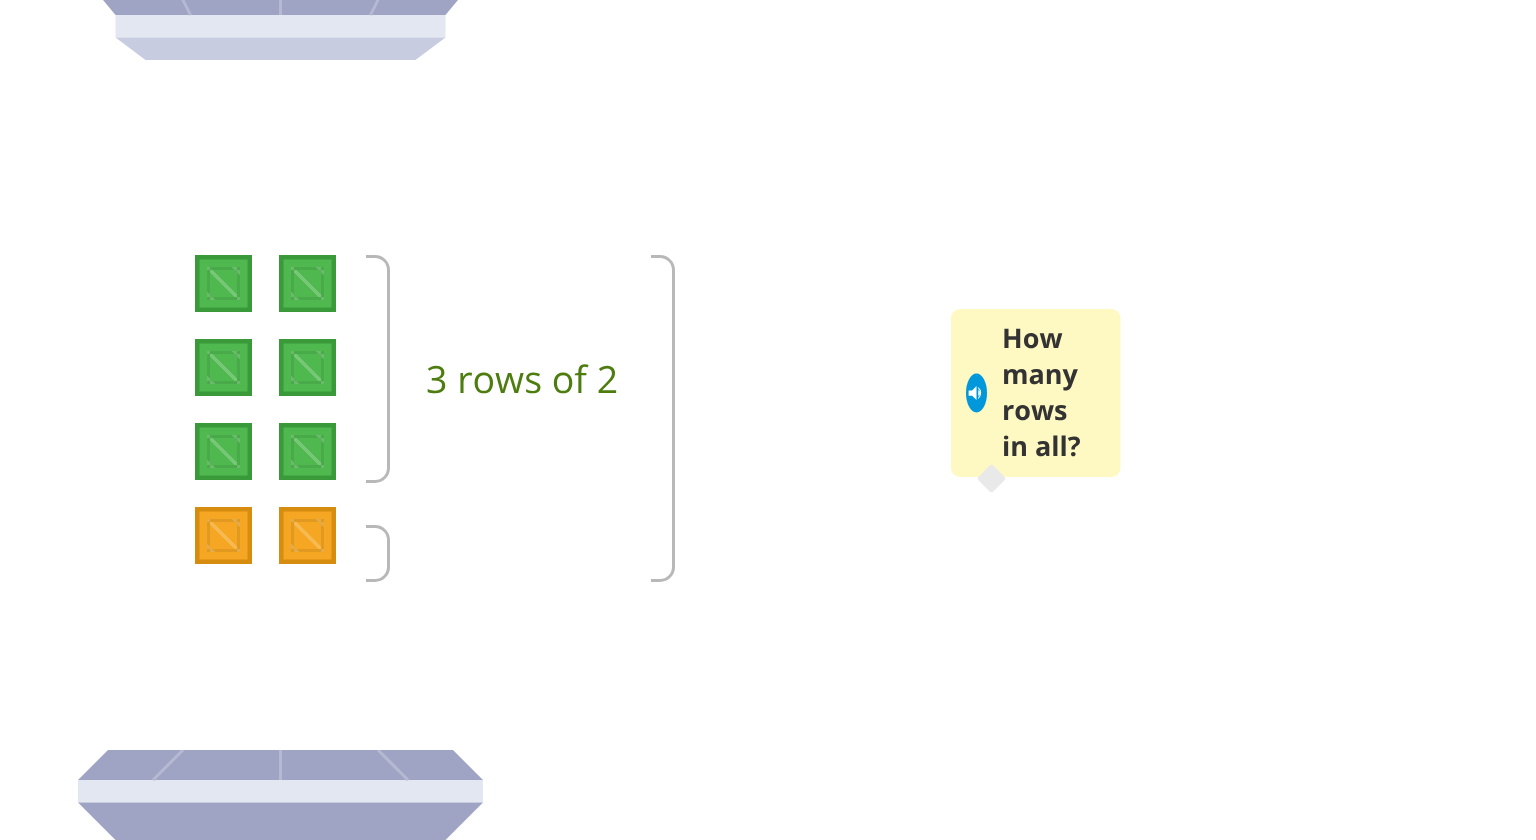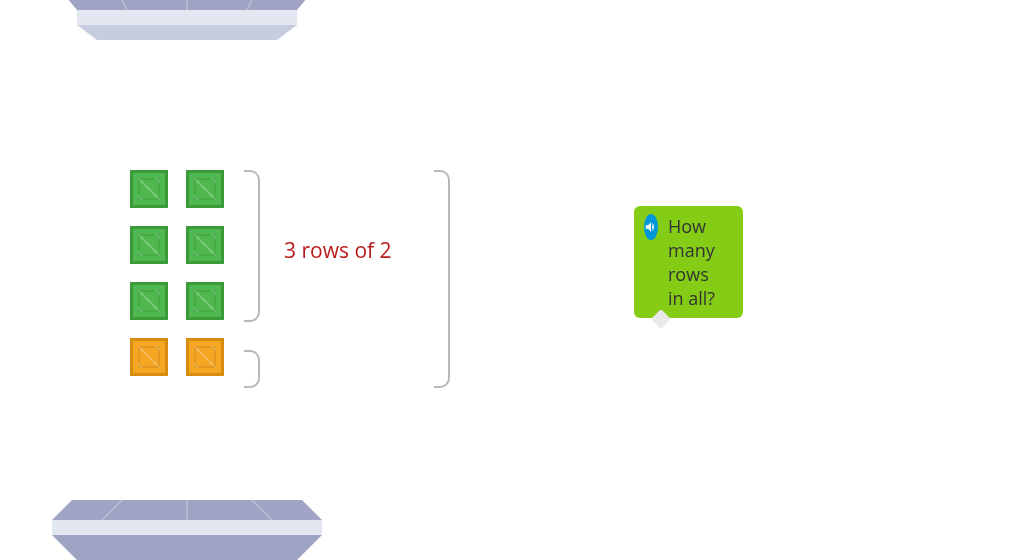--- a/index.html
+++ b/index.html
@@ -19,26 +19,26 @@
 .tile.green::before { left: 5px; top: 5px; right: 5px; bottom: 5px; background: linear-gradient(45deg, transparent 45%, rgba(255,255,255,.22) 45%, rgba(255,255,255,.22) 55%, transparent 55%); border: 2px solid rgba(0,0,0,.08); }
 .tile.orange { background: #f5a623; border-color: #d68c0f; }
 .tile.orange::before { left: 5px; top: 5px; right: 5px; bottom: 5px; background: linear-gradient(45deg, transparent 45%, rgba(255,255,255,.22) 45%, rgba(255,255,255,.22) 55%, transparent 55%); border: 2px solid rgba(0,0,0,.08); }
 
 .brackets { position: relative; margin-left: 20px; }
 .brk { position: absolute; border: 2px solid #b8b8b8; border-left: none; border-radius: 0 10px 10px 0; }
 .brk1 { top: 0; height: 152px; width: 16px; left: 0; }
 .brk2 { top: 180px; height: 38px; width: 16px; left: 0; }
 .brk3 { top: 0; height: 218px; width: 16px; left: 190px; }
 
-.lbl { position: absolute; font-size: 21px; color: #b91c1c; white-space: nowrap; }
+.lbl { position: absolute; font-size: 25px; color: #4d7c0f; white-space: nowrap; }
 .lbl1 { left: 40px; top: 66px; }
 .lbl2 { left: 40px; top: 190px; }
 
 .prompt { position: absolute; left: 390px; top: 36px; }
-.bubble { background: #84cc16; border-radius: 6px; padding: 8px 16px 8px 10px; display: flex; gap: 10px; font-size: 18px; color: #333; }
+.bubble { background: #fef9c3; border-radius: 6px; padding: 8px 16px 8px 10px; display: flex; align-items: center; gap: 10px; font-size: 18px; color: #333; font-weight: bold; }
 .bubble::after { content: ""; position: absolute; left: 20px; bottom: -8px; width: 14px; height: 14px; background: #e9e9e9; transform: rotate(45deg); border-radius: 2px; }
 .speaker { width: 26px; height: 26px; border-radius: 50%; background: #0098db; display: flex; align-items: center; justify-content: center; cursor: pointer; }
 .speaker svg { width: 14px; height: 14px; }
 
 .answer { position: absolute; left: 390px; top: 94px; display: flex; align-items: center; gap: 8px; font-size: 19px; color: #333; }
 .ans-input { width: 24px; height: 28px; border: 2px solid #8b5e9e; border-radius: 4px; background: #fff; text-align: center; font-size: 16px; outline: none; }
 </style>
 </head>
 <body>
 

